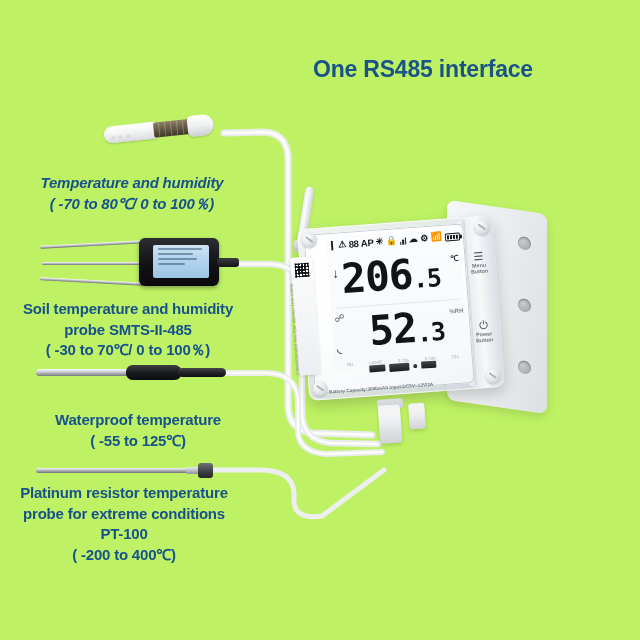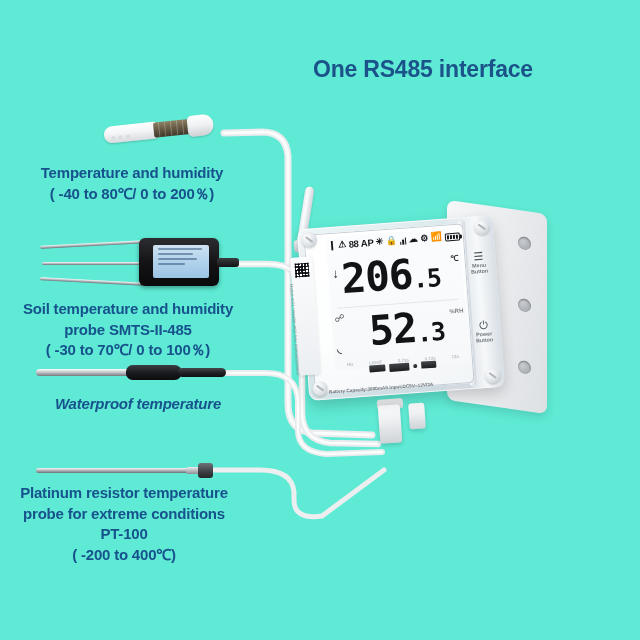--- a/index.html
+++ b/index.html
@@ -2,40 +2,40 @@
 <html><head>
 <meta charset="utf-8">
 <style>
   html,body{margin:0;padding:0;}
   body{
     width:640px;height:640px;overflow:hidden;position:relative;
     background:#ffffff;
     font-family:"Liberation Sans", sans-serif;
     -webkit-font-smoothing:antialiased;
   }
-  .stage{position:absolute;inset:0;background:#5eead4;}
+  .stage{position:absolute;inset:0;background:#bef264;}
 
   
   .headline{
     position:absolute;left:313px;top:54px;width:320px;
     color:#1a5289;font-size:23px;line-height:30px;font-weight:bold;
     letter-spacing:-0.2px;
   }
   .headline div{white-space:nowrap;}
 
   
   .caption{
     position:absolute;text-align:center;color:#17528c;
     font-weight:bold;line-height:20.5px;font-size:15px;width:260px;
     letter-spacing:-0.2px;
   }
   .caption .rng{font-size:15px;}
-  .cap1{left:2px;top:163px;}
+  .cap1{left:2px;top:173px;font-style:italic;}
   .cap2{left:-2px;top:299px;}
-  .cap3{left:8px;top:394px;font-style:italic;}
+  .cap3{left:8px;top:410px;}
   .cap4{left:-6px;top:483px;}
 
   
   .cable-svg{position:absolute;left:0;top:0;width:640px;height:640px;}
 
   
   .probe1{position:absolute;left:104px;top:121px;width:120px;height:30px;
           transform:rotate(-6deg);transform-origin:left center;}
   .p1-body{position:absolute;left:0;top:6px;width:54px;height:17px;border-radius:9px 4px 4px 9px;
     background:linear-gradient(180deg,#ffffff 0%,#f4f5f6 45%,#d8dadd 100%);
@@ -275,31 +275,32 @@
   </div>
 
   <div class="probe4">
     <div class="p4-rod"></div>
     <div class="p4-neck"></div>
     <div class="p4-head"></div>
   </div>
 
   <div class="caption cap1">
     <div>Temperature and humidity</div>
-    <div class="rng">( -40 to 80℃/ 0 to 200％)</div>
+    <div class="rng">( -70 to 80℃/ 0 to 100％)</div>
   </div>
 
   <div class="caption cap2">
     <div>Soil temperature and humidity</div>
     <div>probe SMTS-II-485</div>
     <div class="rng">( -30 to 70℃/ 0 to 100％)</div>
   </div>
 
   <div class="caption cap3">
     <div>Waterproof temperature</div>
+    <div class="rng">( -55 to 125℃)</div>
   </div>
 
   <div class="caption cap4">
     <div>Platinum resistor temperature</div>
     <div>probe for extreme conditions</div>
     <div>PT-100</div>
     <div class="rng">( -200 to 400℃)</div>
   </div>
 
   <div class="bracket">

